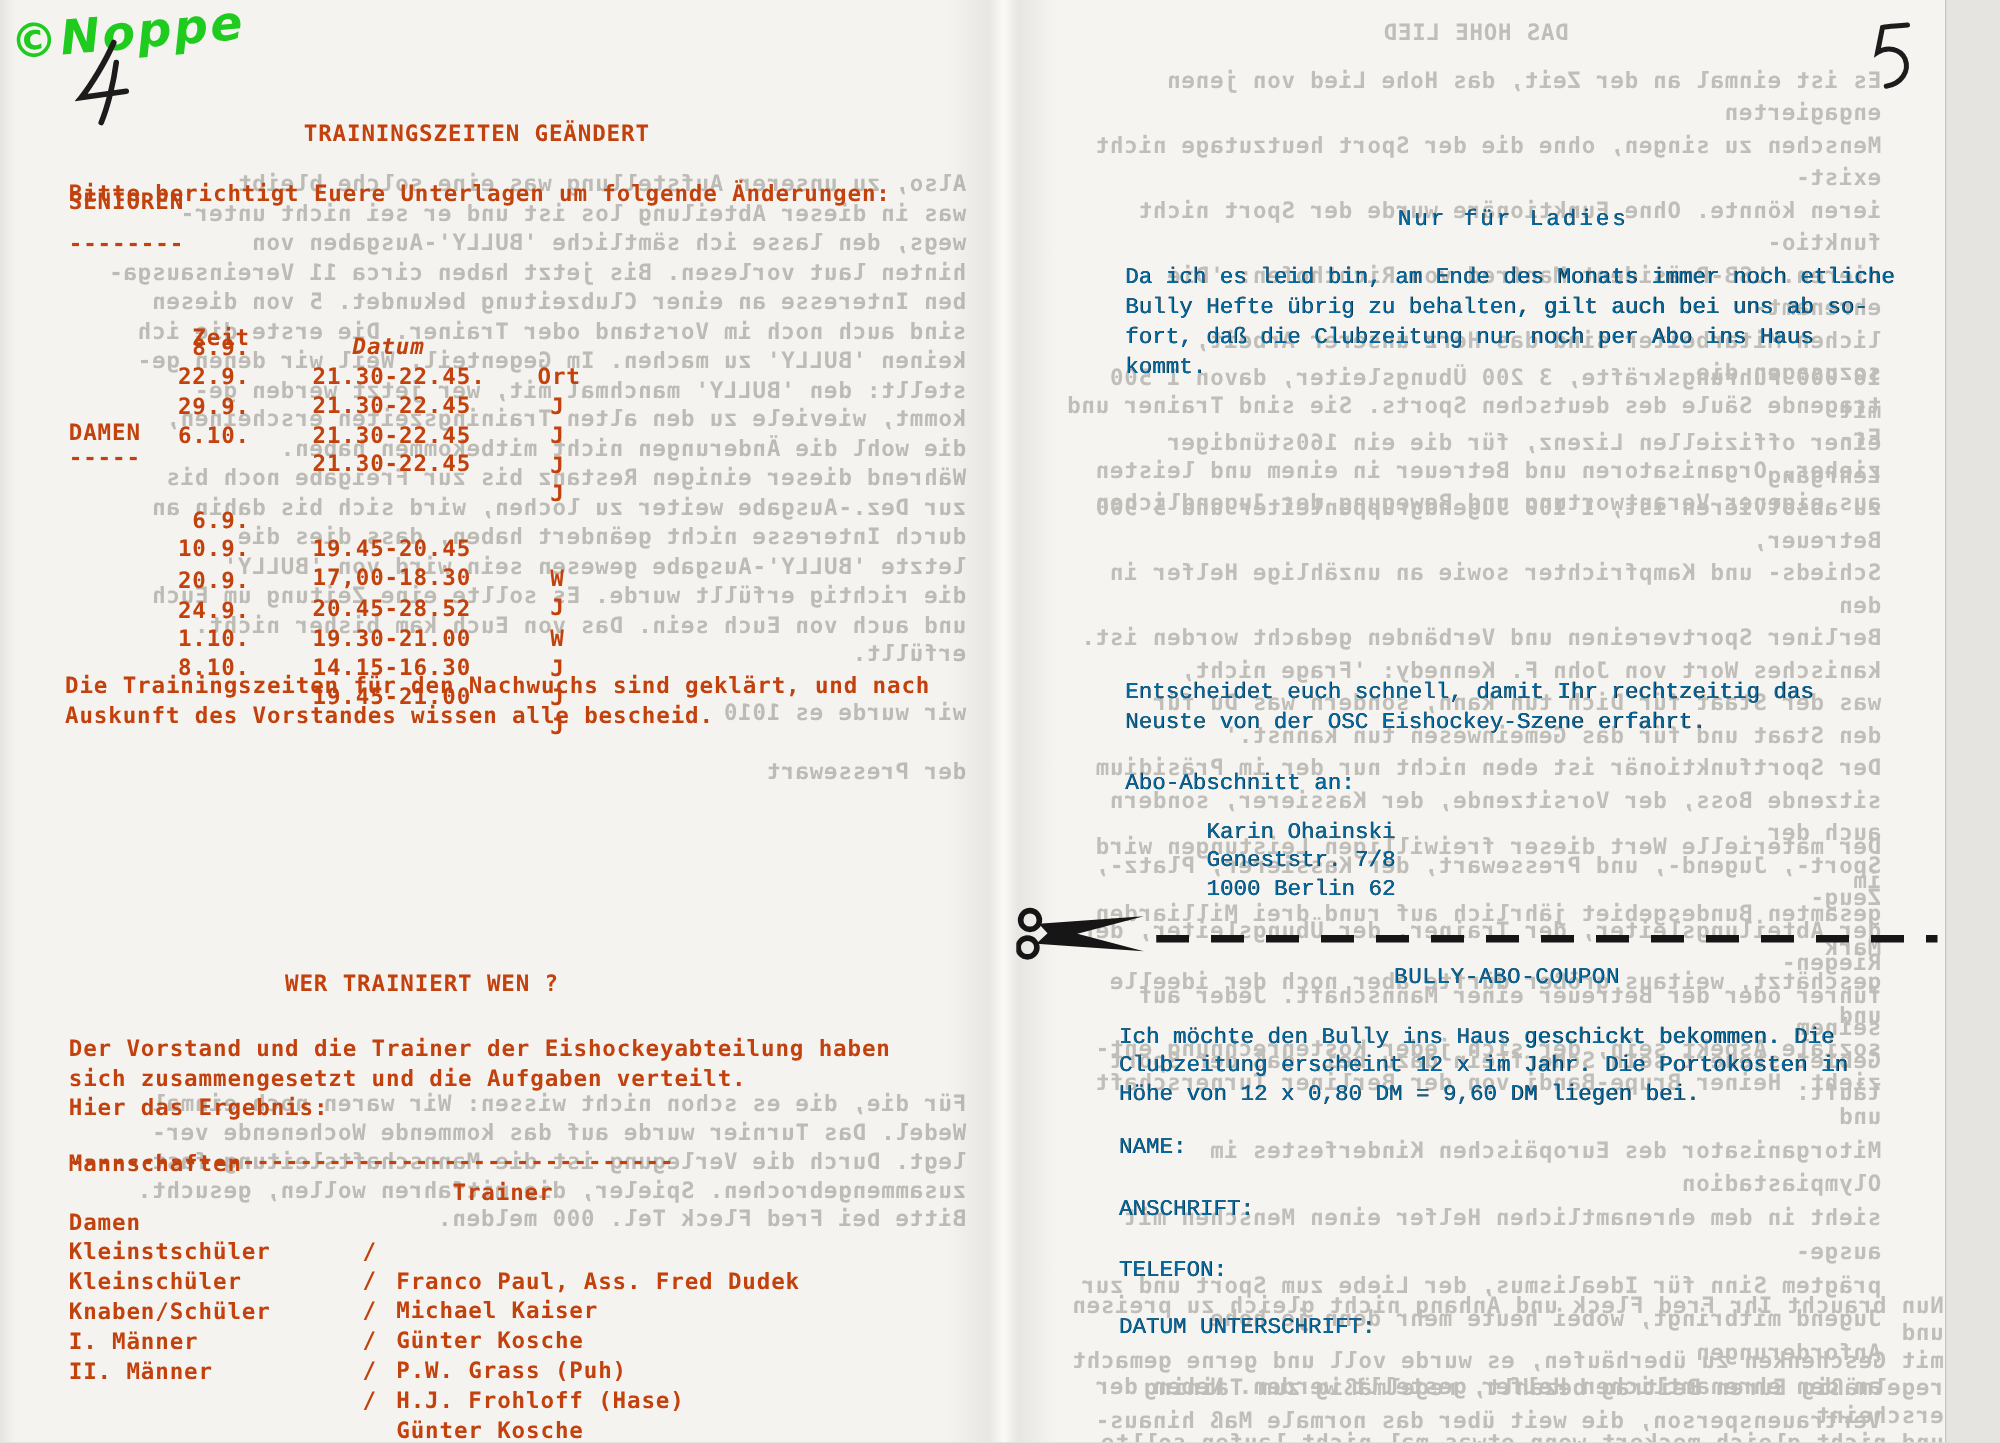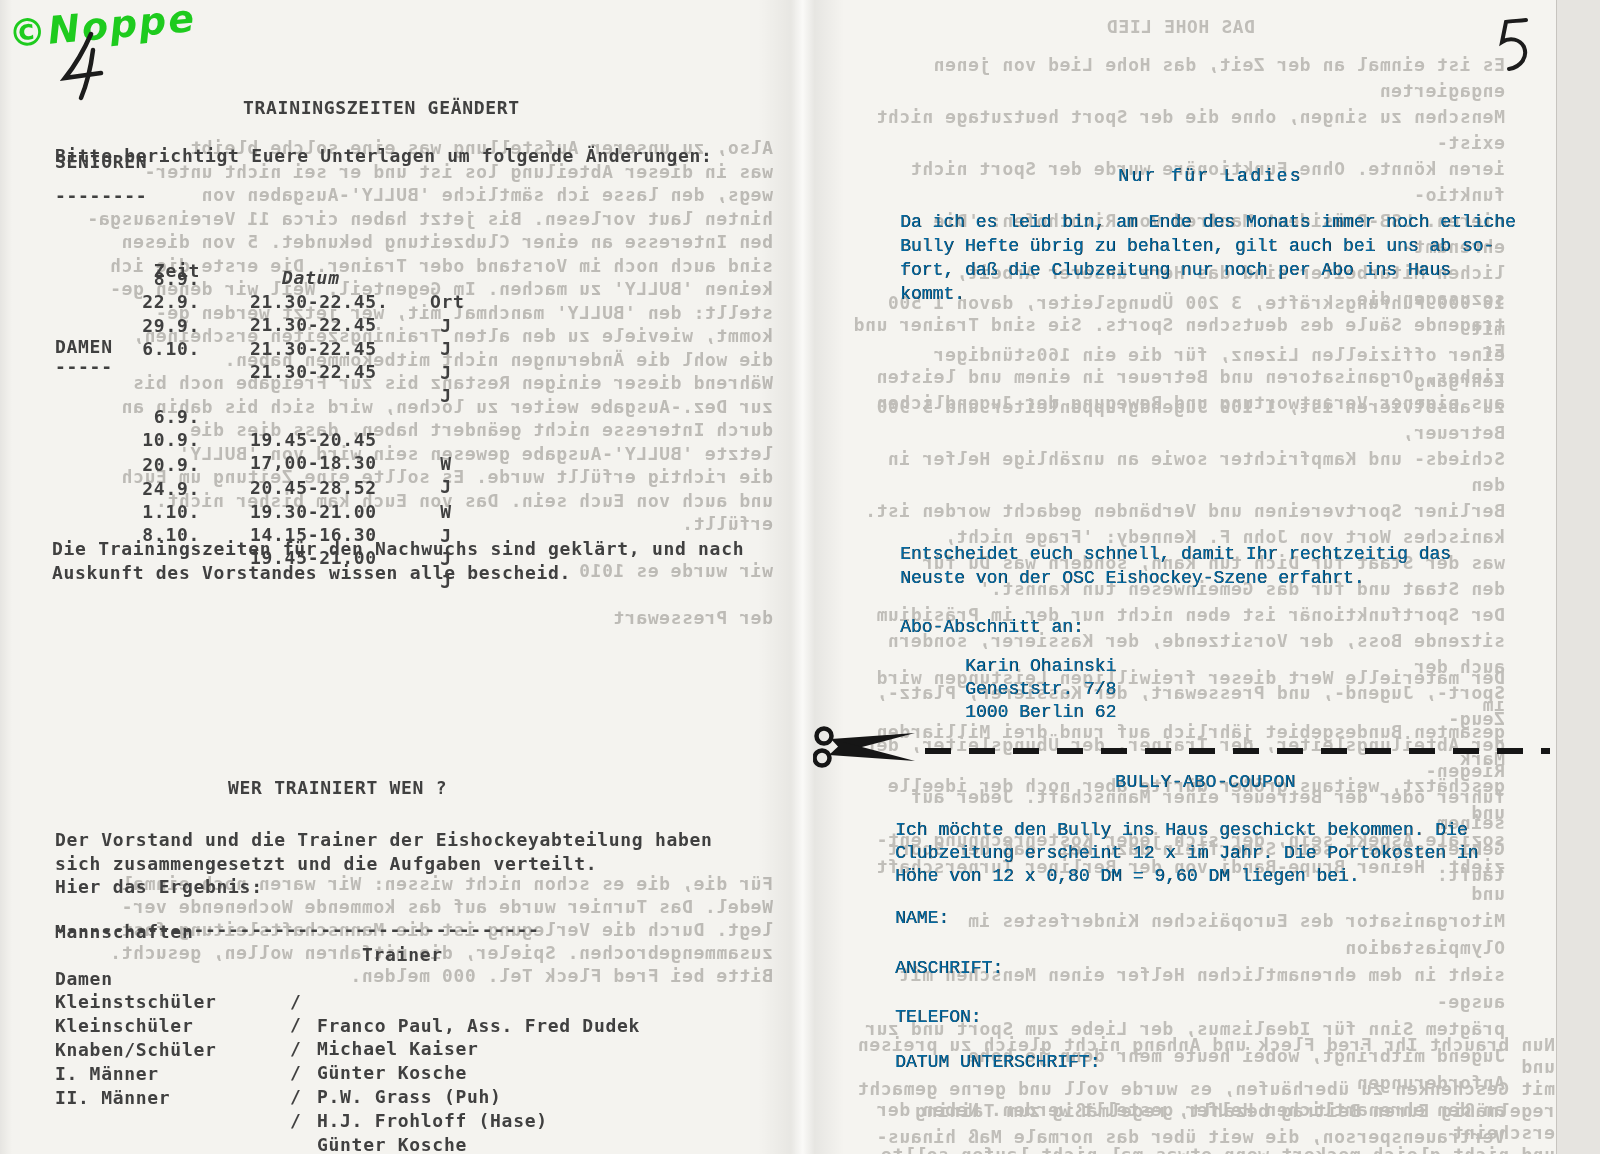--- a/index.html
+++ b/index.html
@@ -10,21 +10,21 @@
   .page-left{left:0;width:795px;background:#f4f3ef;}
   .page-right{left:795px;width:762px;background:#f5f4f0;}
   .edge-strip{position:absolute;top:0;left:1557px;width:43px;height:1154px;background:#e6e4e0;}
   .edge-line{position:absolute;top:0;left:1556px;width:2px;height:1154px;background:#c7c4bf;}
   .gutter{position:absolute;top:0;left:758px;width:86px;height:1154px;pointer-events:none;
      background:linear-gradient(90deg,rgba(0,0,0,0) 0%,rgba(0,0,0,.05) 38%,rgba(255,255,255,.5) 52%,rgba(0,0,0,.06) 66%,rgba(0,0,0,0) 100%);}
   .scan-left-shade{position:absolute;top:0;left:0;width:12px;height:1154px;background:linear-gradient(90deg,rgba(0,0,0,.06),rgba(0,0,0,0));}
 
   
   .tl{position:absolute;font:bold 18px/23.5px "DejaVu Sans Mono", monospace;letter-spacing:.7px;
-      color:#404040;white-space:pre-line;}
+      color:#c2410c;white-space:pre-line;}
   .tr{position:absolute;font:18px/24px "Liberation Mono", monospace;color:#0369a1;
       text-shadow:.45px 0 0 #121212;white-space:pre-line;}
 
   
   .bleed{position:absolute;transform:scaleX(-1);filter:blur(.35px);white-space:pre-line;
          font:bold 18px/23.5px "DejaVu Sans Mono", monospace;letter-spacing:.6px;color:#bdbbb6;}
   .bleed.rt{line-height:26px;color:#c0beb9;}
 
   
   .sched-row{position:absolute;left:0;width:440px;height:23px;}

